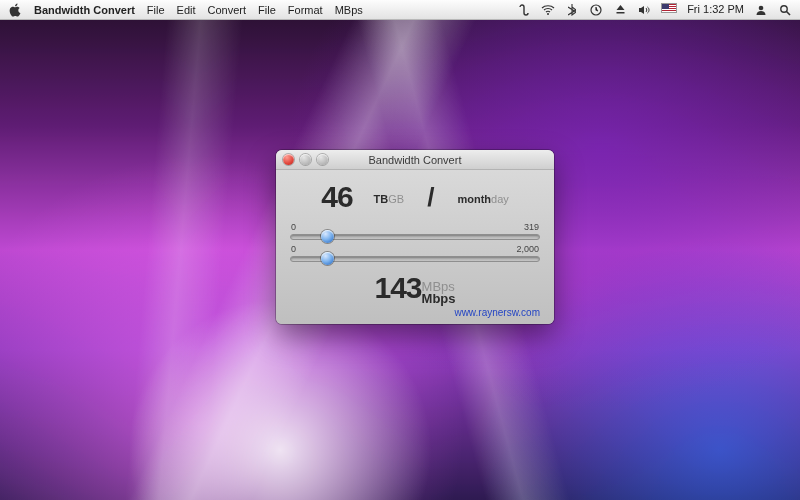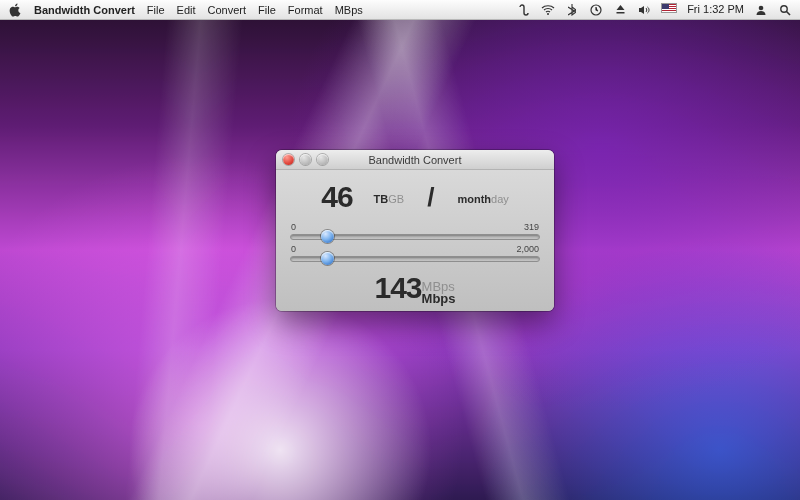--- a/index.html
+++ b/index.html
@@ -229,14 +229,15 @@
     </div>
 
     <div class="readout2">
       <span class="big">143</span>
       <span class="units-stack2">
         <span class="unit-bot">MBps</span>
         <span class="unit-top">Mbps</span>
       </span>
     </div>
 
+    <div class="footer-link">www.raynersw.com</div>
   </div>
 </div>
 
 </body></html>

